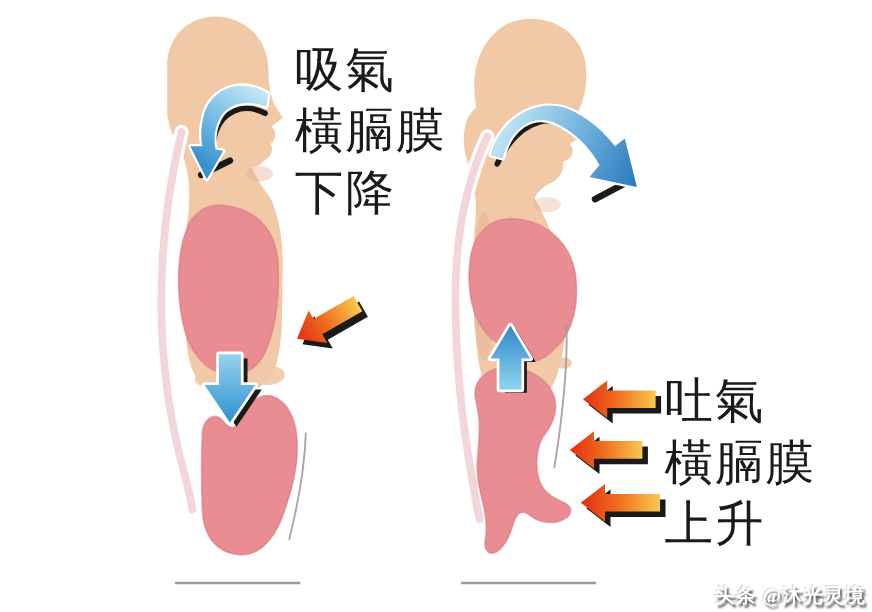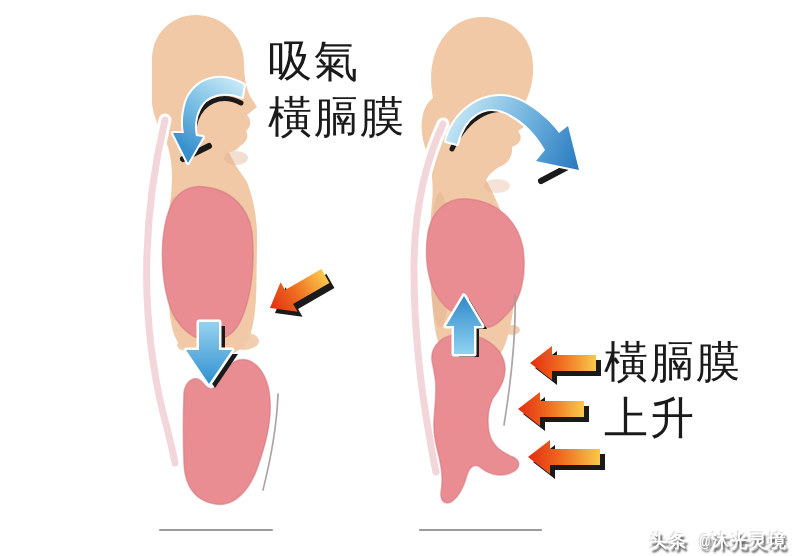--- a/index.html
+++ b/index.html
@@ -1,20 +1,20 @@
 <!DOCTYPE html>
 <html style="--background: #FFFFFF; --skin: #F1C9A7; --skin-shade: #E2AE8C; --organ: #E98D93; --organ-edge: #D5757E; --spine: #F2D6D9; --arrow-blue-light: #CDECF7; --arrow-blue: #3890CE; --arrow-orange-yellow: #F9C94C; --arrow-orange-red: #E42D12; --outline: #1A1A1A; --ground: #8A8A8A; --text: #1A1A1A; --watermark-fill: #FFFFFF; --watermark-shadow: #5A5A5A;"><head>
 <meta charset="utf-8">
 <style>
   html,body{margin:0;padding:0;}
   body{background:var(--background,#fff);}
   .canvas{
     position:relative;width:793px;height:556px;overflow:hidden;
     background:var(--background,#fff);
-    font-family:Liberation Mono, monospace;
+    font-family:Liberation Serif, serif;
   }
   svg{position:absolute;left:0;top:0;}
   
   .skin{fill:var(--skin);}
   .shade{fill:var(--skin-shade);}
   .organ{fill:var(--organ);stroke:var(--organ-edge);stroke-width:1.5;stroke-opacity:.55;}
   .spineCasing{fill:none;stroke:#fff;stroke-width:13;stroke-linecap:round;}
   .spineLine{fill:none;stroke:var(--spine);stroke-width:7;stroke-linecap:round;}
   .ink{stroke:var(--outline);fill:none;stroke-linecap:round;}
   .inkFill{fill:var(--outline);}
@@ -183,22 +183,24 @@
       <path fill="url(#gradOrange)" d="M0,0 L22,-17 L22,-8 L72,-8 L72,8 L22,8 L22,17 Z"></path>
     </g>
 
     <line class="gline" x1="420" y1="530" x2="541" y2="530"></line>
   </g>
 </svg>
 
 <div class="label label-inhale">
   <div>吸氣</div>
   <div>橫膈膜</div>
+  <div>下降</div>
 </div>
 
 <div class="label label-exhale">
+  <div>吐氣</div>
   <div>橫膈膜</div>
   <div>上升</div>
 </div>
 
 <div class="watermark">头条 @沐光灵境</div>
 
 </div>
 
 </body></html>

